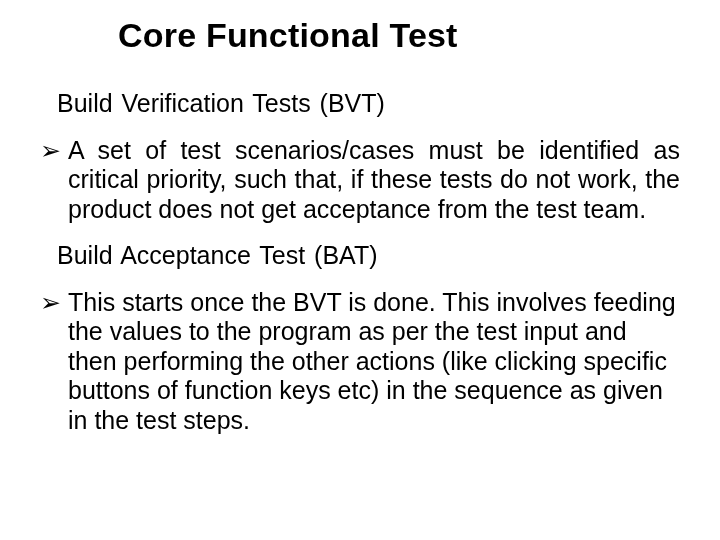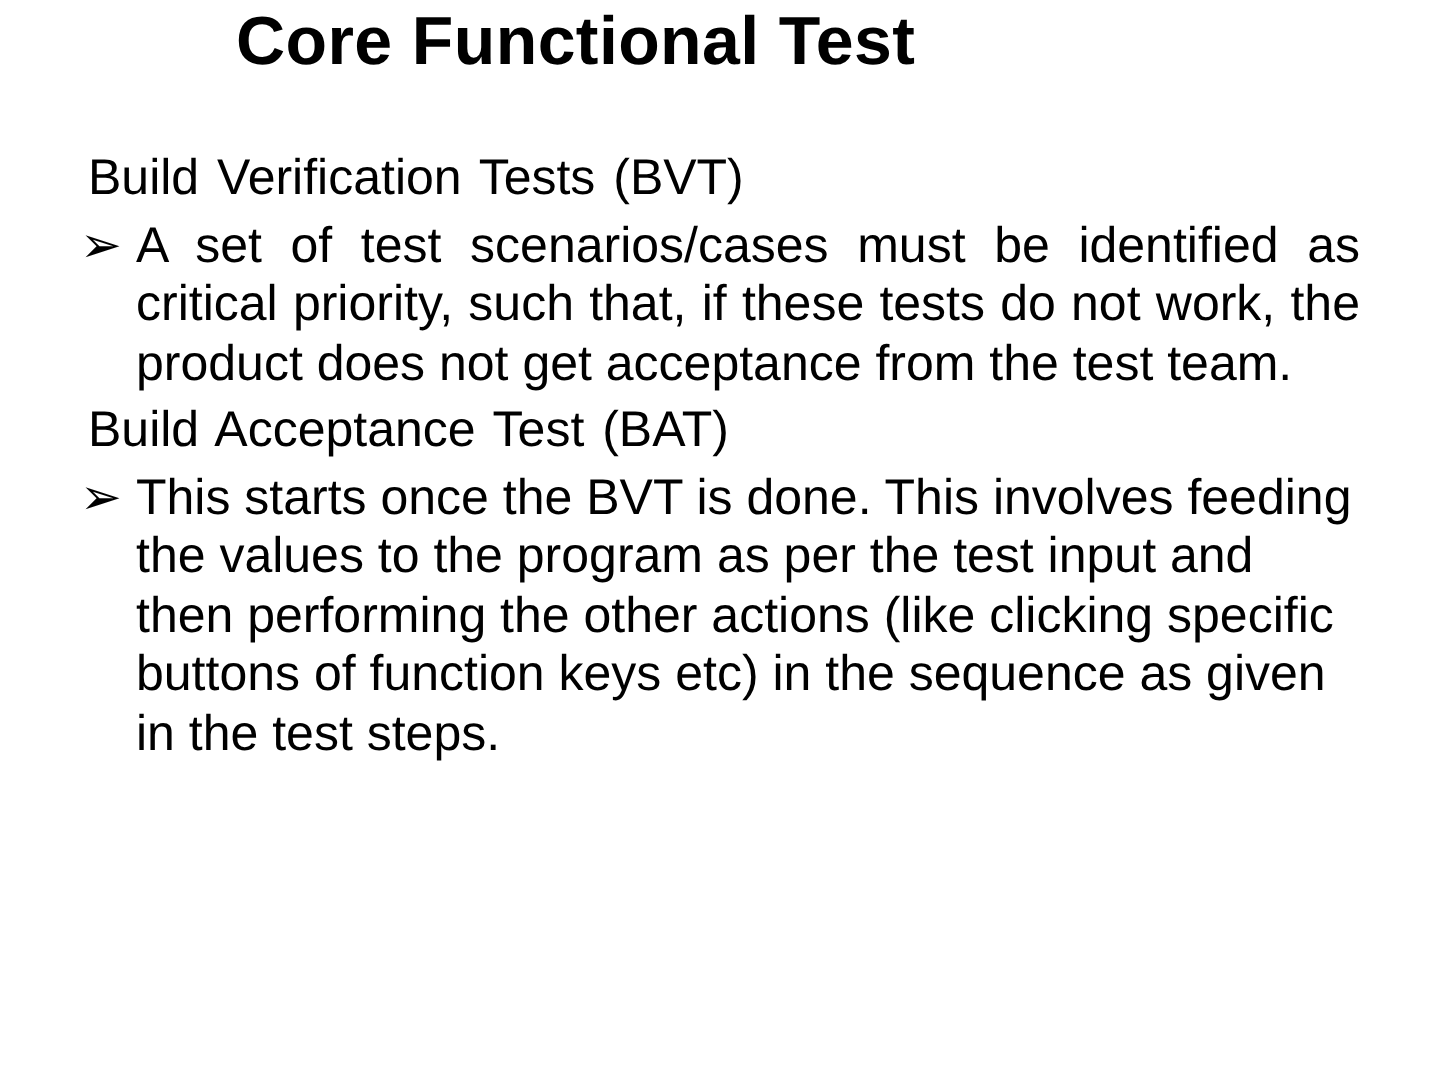--- a/index.html
+++ b/index.html
@@ -9,34 +9,34 @@
     height: 540px;
     background: #ffffff;
     font-family: Arial, Helvetica, sans-serif;
     color: #000000;
     overflow: hidden;
   }
   .slide {
     width: 720px;
     height: 540px;
     box-sizing: border-box;
-    padding: 2px 40px 0 40px;
+    padding: 16px 40px 0 40px;
   }
   .title {
     font-size: 34px;
     font-weight: bold;
     margin: 0 0 34px 78px;
     letter-spacing: 0.2px;
   }
   .body {
     font-size: 25px;
     line-height: 1.18;
   }
   .heading-line {
-    margin: 4px;
+    margin: 17px;
     word-spacing: 2px;
   }
   .bullet-block {
     position: relative;
     padding-left: 28px;
     margin: 0 0 0 0;
     text-align: justify;
     text-justify: inter-word;
   }
   .bullet-block.natural {

